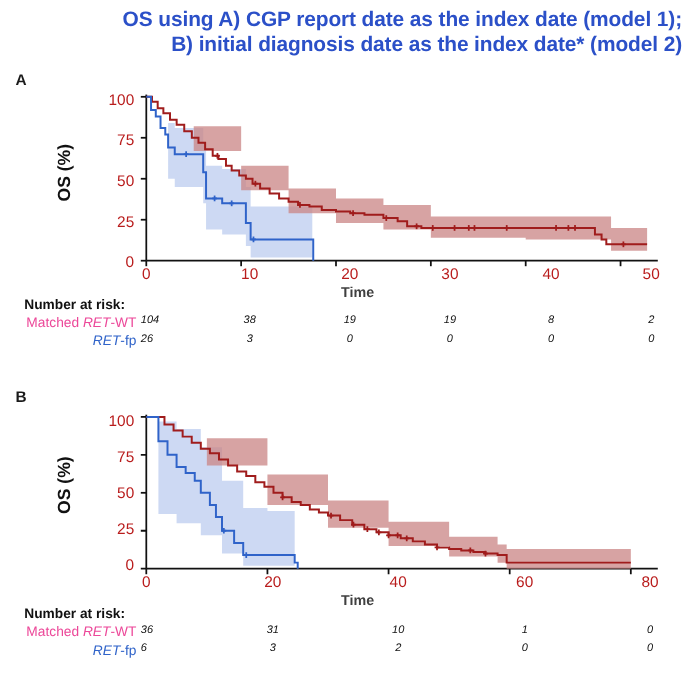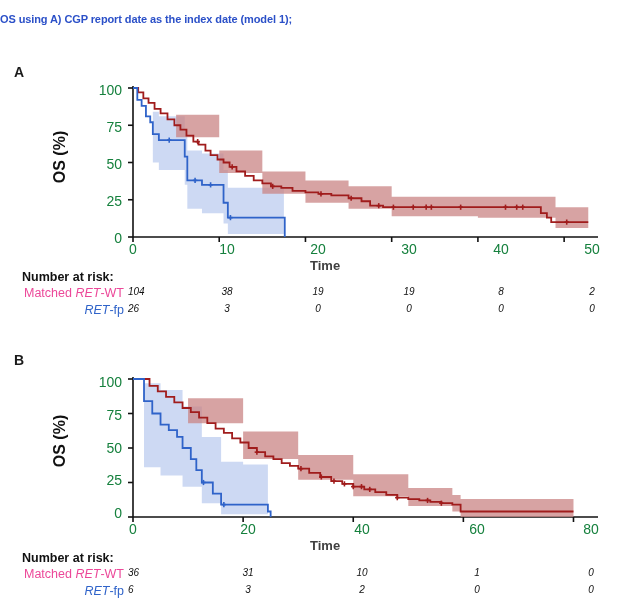--- a/index.html
+++ b/index.html
@@ -18,24 +18,24 @@
     position: absolute;
     left: 0; top: 0;
     width: 620px;
     height: 612px;
   }
   .title {
     position: absolute;
     left: 0;
     top: 8px;
     width: 620px;
-    text-align: left;
+    text-align: right;
     color: #2b50c8;
     font-weight: bold;
-    font-size: 11px;
+    font-size: 19px;
     line-height: 22px;
     letter-spacing: -0.1px;
   }
   .title div { white-space: nowrap; }
   .panel-label {
     position: absolute;
     font-weight: bold;
     font-size: 14px;
     color: #1a1a1a;
   }
@@ -52,21 +52,21 @@
   .axis-title-x {
     position: absolute;
     font-weight: bold;
     font-size: 13px;
     color: #404040;
     white-space: nowrap;
   }
   .tick-label {
     position: absolute;
     font-size: 14px;
-    color: #15803d;
+    color: #b91c1c;
     text-align: center;
     white-space: nowrap;
   }
   .tick-label.y {
     text-align: right;
   }
   .risk-heading {
     position: absolute;
     font-size: 12.5px;
     font-weight: bold;
@@ -92,20 +92,21 @@
   }
   svg { display: block; }
 </style>
 </head>
 <body>
 
 <div id="figure">
 
   <div class="title">
     <div>OS using A) CGP report date as the index date (model 1);</div>
+    <div>B) initial diagnosis date as the index date* (model 2)</div>
   </div>
 
   <div class="panel-label" style="left:14px; top:64px;">A</div>
 
   <div class="axis-title-y" style="left:30px; top:148px; width:60px;">OS (%)</div>
 
   <div class="tick-label y" style="left:80px; top:230px; width:42px;">0</div>
   <div class="tick-label y" style="left:80px; top:193px; width:42px;">25</div>
   <div class="tick-label y" style="left:80px; top:156px; width:42px;">50</div>
   <div class="tick-label y" style="left:80px; top:119px; width:42px;">75</div>

